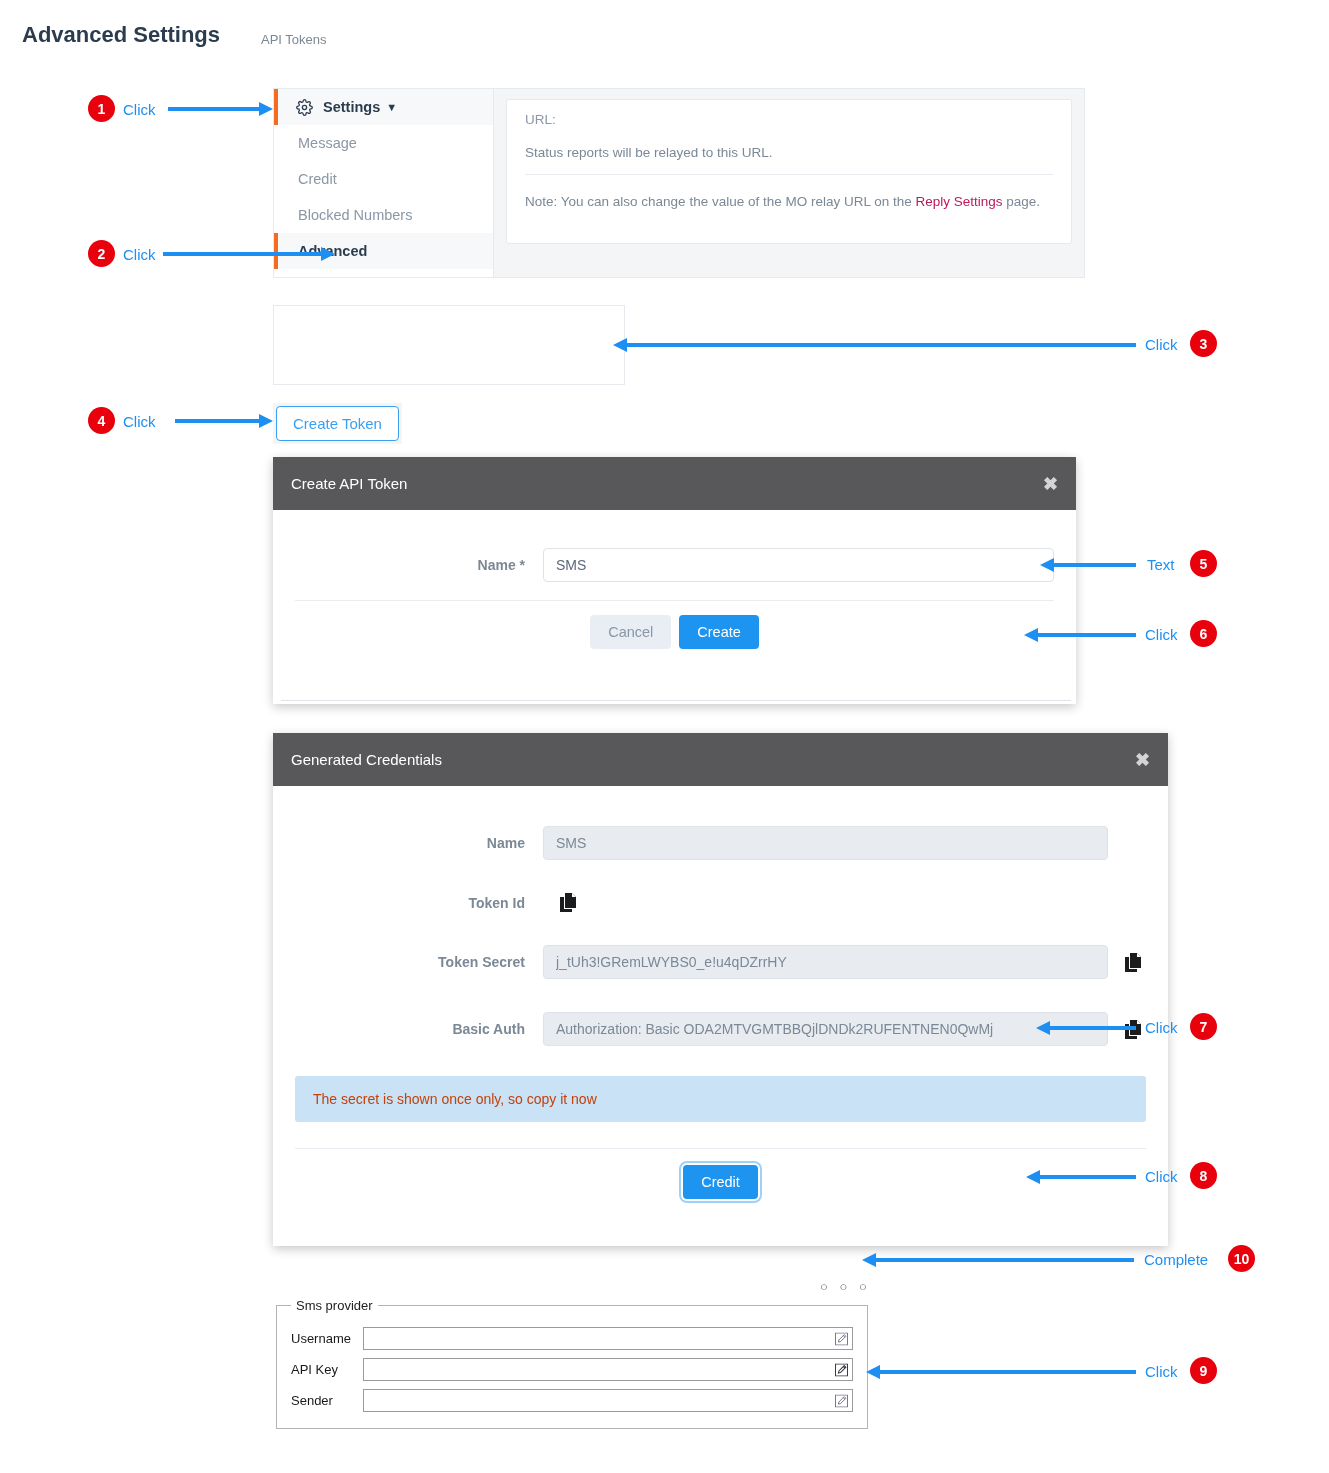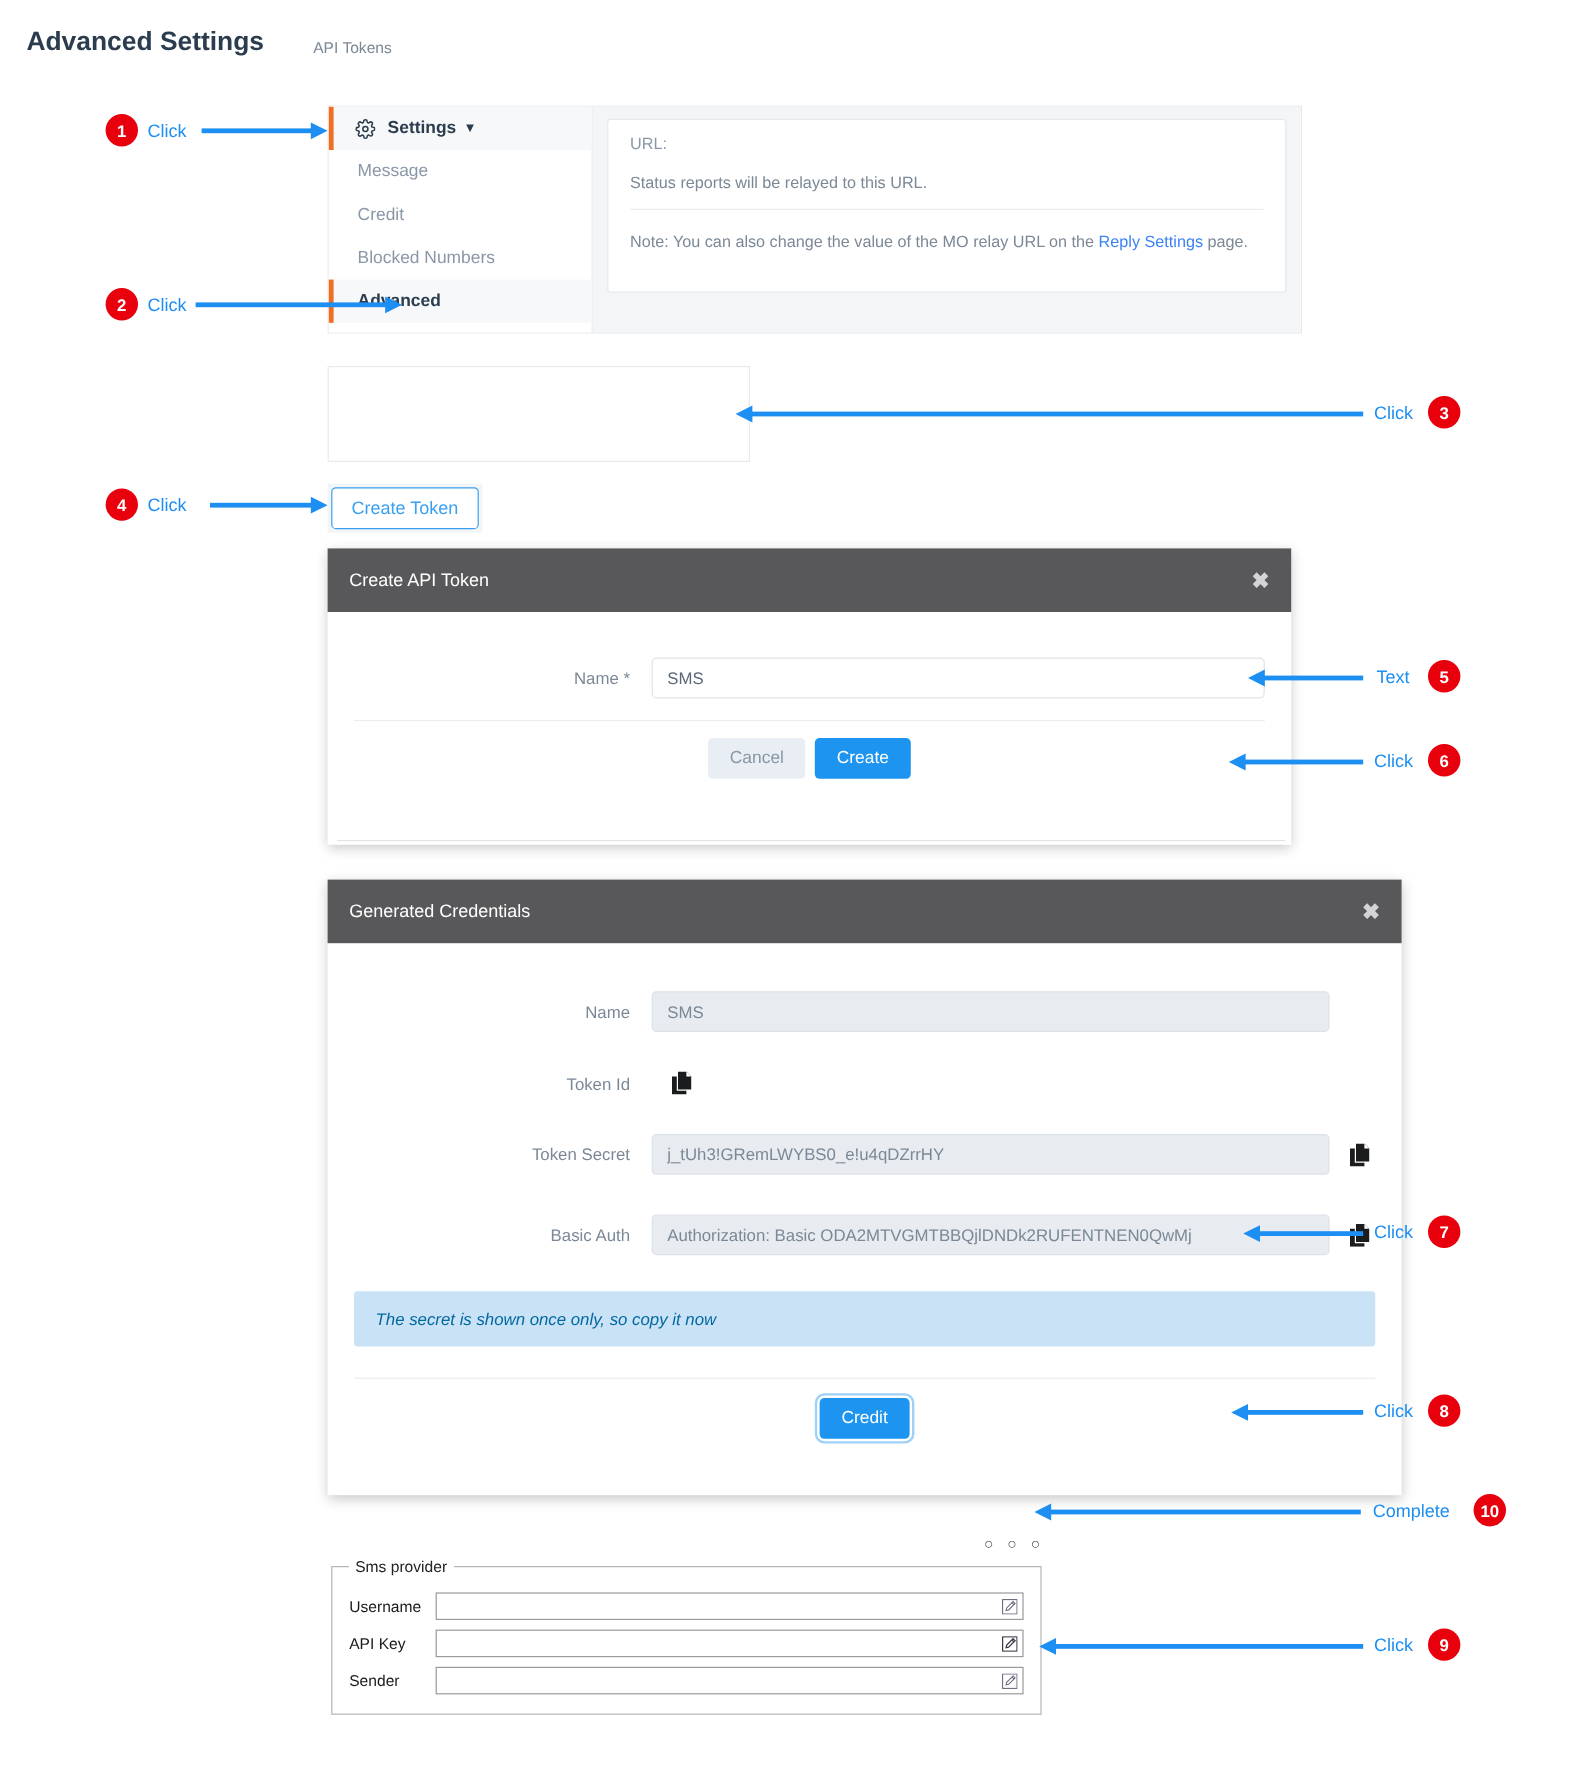--- a/index.html
+++ b/index.html
@@ -149,21 +149,21 @@
   .nav-card hr {
     border: 0;
     border-top: 1px solid #e9edf1;
     margin: 0 0 16px 0;
   }
   .nav-card .note {
     font-size: 13.5px;
     color: #7b8896;
     line-height: 1.7;
   }
-  .nav-card .note a { color: #3b82f6; text-decoration: none; }
+  .nav-card .note a { color: #be185d; text-decoration: none; }
 
   
   .adv-panel {
     position: absolute;
     left: 273px;
     top: 305px;
     width: 352px;
     height: 80px;
     background: #ffffff;
     border: 1px solid #e6eaee;
@@ -240,20 +240,21 @@
     align-items: center;
     margin-bottom: 0;
   }
   .form-label {
     width: 248px;
     text-align: right;
     padding-right: 18px;
     font-size: 14px;
     color: #7b8896;
     box-sizing: border-box;
+    font-weight: bold;
   }
   .form-input {
     flex: 1;
     height: 34px;
     border: 1px solid #dfe3e8;
     border-radius: 4px;
     background: #ffffff;
     font-size: 14px;
     color: #5a6877;
     padding: 0 12px;
@@ -304,26 +305,25 @@
   .copy-icon {
     width: 26px;
     margin-left: 12px;
     display: flex;
     align-items: center;
     justify-content: center;
     cursor: pointer;
   }
   .alert-info {
     background: #c9e2f5;
-    color: #0369a1;
+    color: #c2410c;
     font-size: 14px;
     padding: 15px 18px;
     border-radius: 3px;
     box-sizing: border-box;
-    font-style: italic;
   }
 
   
   .sms-fieldset {
     position: absolute;
     left: 274px;
     top: 1298px;
     width: 592px;
     border: 1px solid #b4b4b4;
     padding: 6px 14px 16px 14px;

